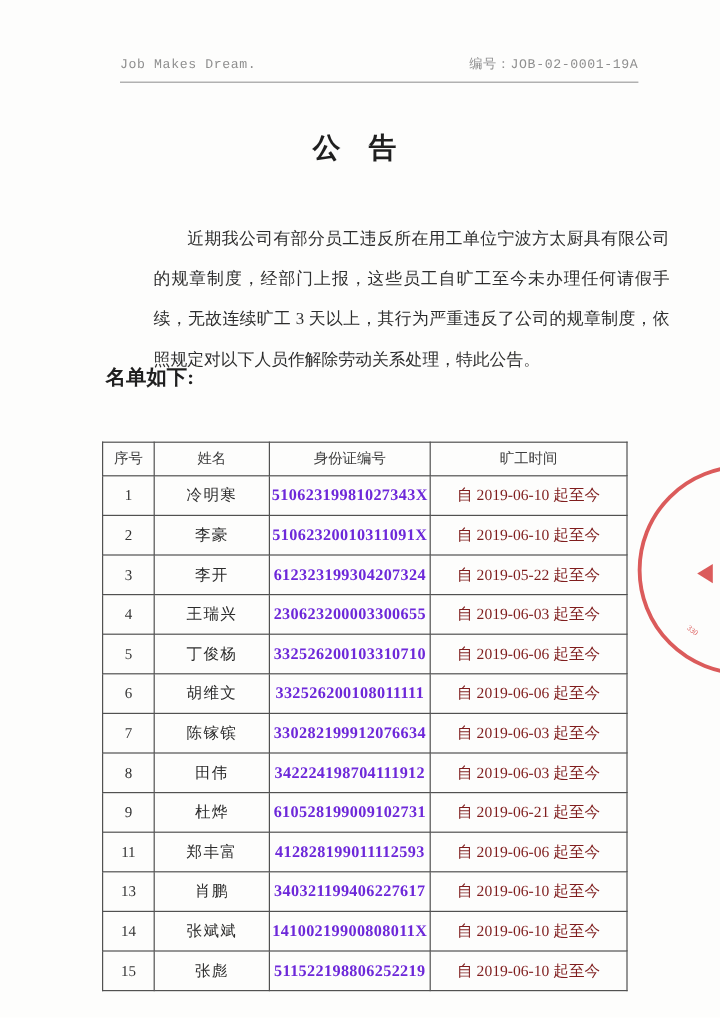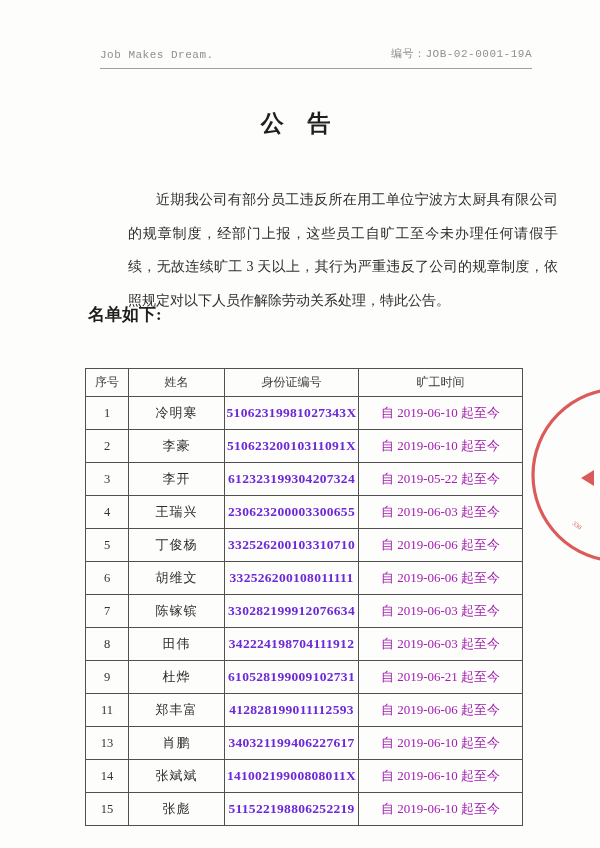--- a/index.html
+++ b/index.html
@@ -32,21 +32,21 @@
   table.roster{
     position:absolute;top:325px;left:85px;width:437px;height:458px;
     border-collapse:collapse;table-layout:fixed;background:transparent;margin-top:43px;
   }
   .roster th,.roster td{border:1px solid #515151;text-align:center;vertical-align:middle;padding:0;}
   .roster thead tr{height:28px;}
   .roster th{font-size:12px;font-weight:normal;color:#3d3d3d;}
   td.c0{font-size:12.5px;color:#333333;}
   td.c1{font-size:13px;color:#2d2d2d;letter-spacing:1px;}
   td.c2{font-size:13.5px;font-weight:bold;color:#6d28d9;font-family:"Liberation Serif",serif;letter-spacing:.3px;}
-  td.c3{font-size:13px;color:#a21caf;}
+  td.c3{font-size:13px;color:#7f1d1d;}
 
   .stamp{position:absolute;left:528px;top:384px;opacity:.9;}
 </style>
 </head>
 <body>
 
 <div class="page">
 
   <div class="doc-header">
     <span>Job Makes Dream.</span>

